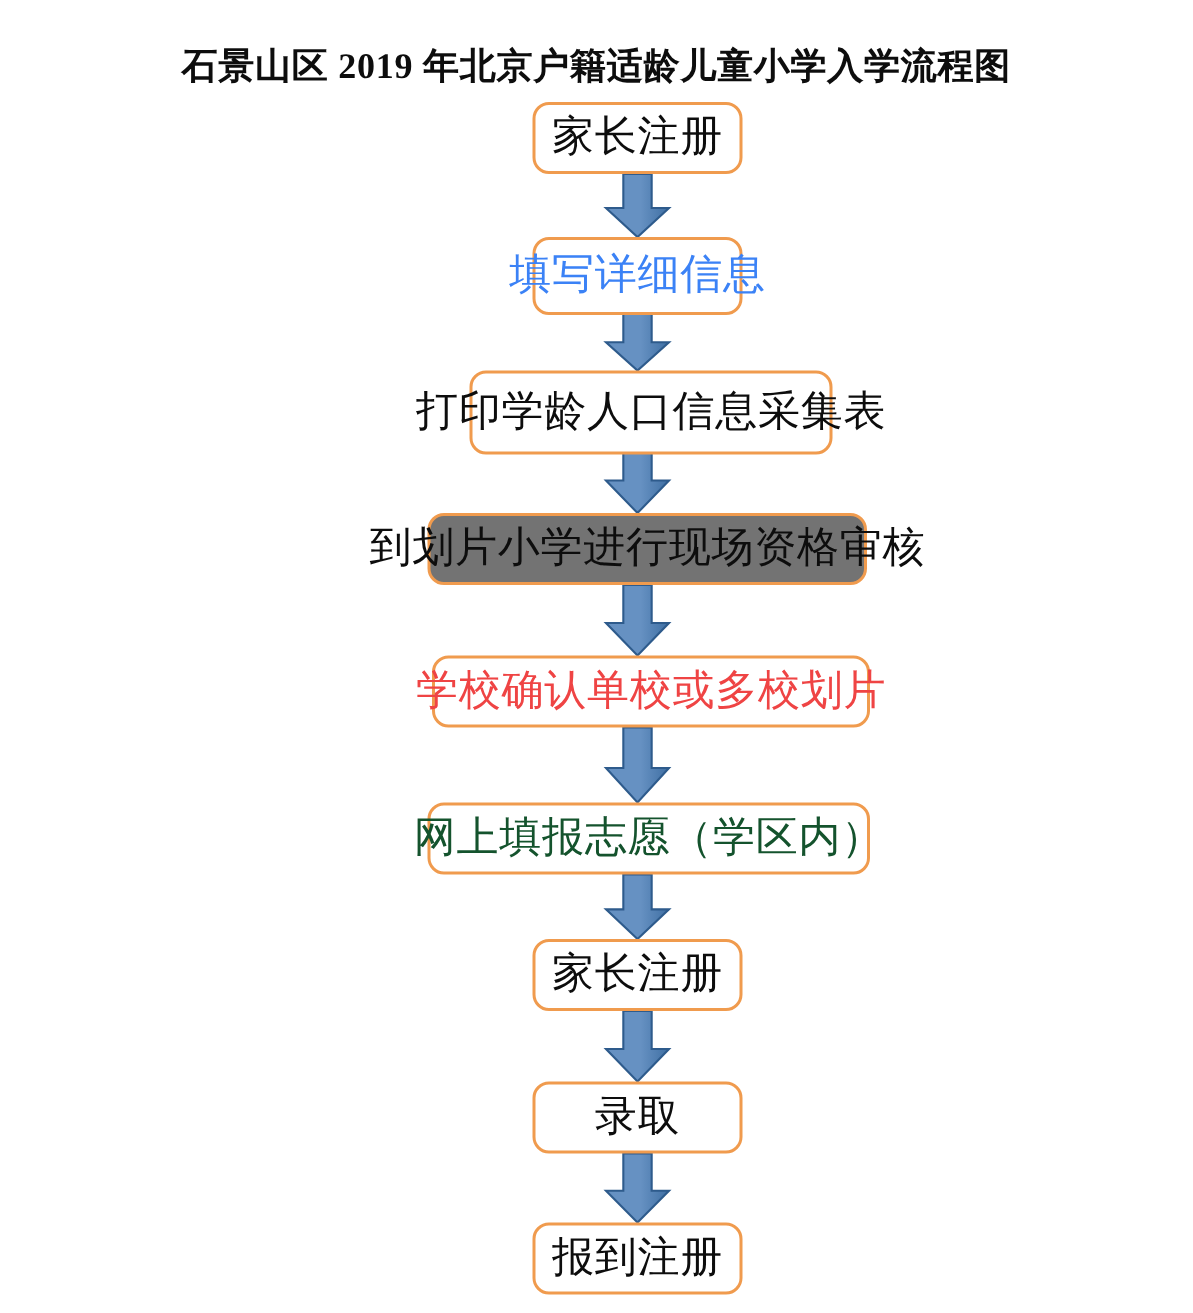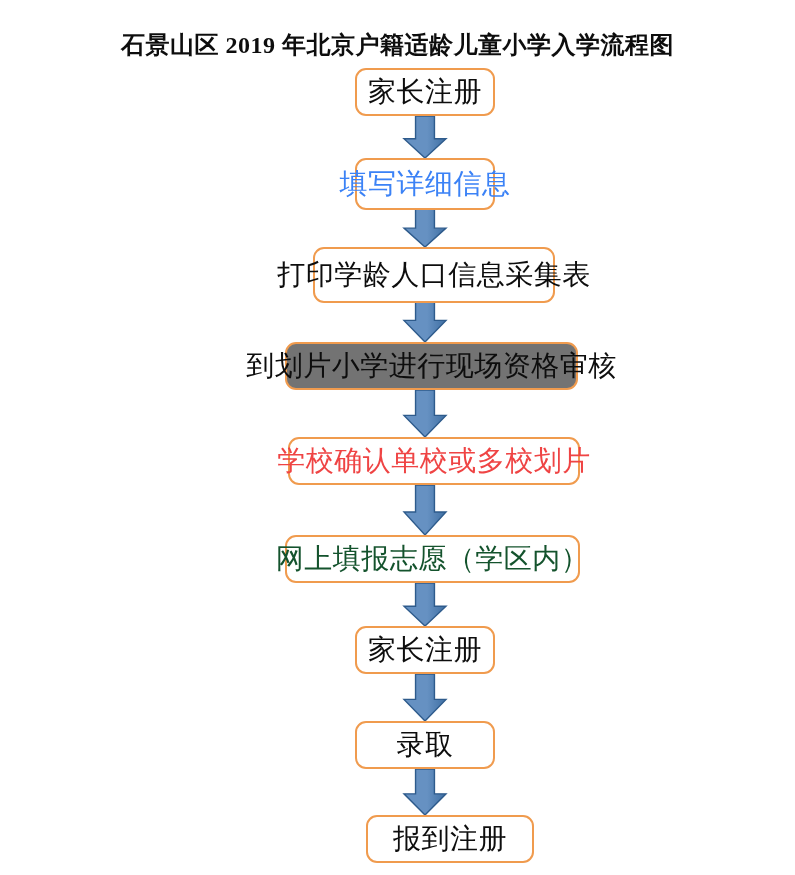--- a/index.html
+++ b/index.html
@@ -183,18 +183,18 @@
       </div>
       <div class="flow-node" style="left: 285px; top: 535px; width: 295px; height: 48px; border-color: rgb(240, 155, 78); background: rgb(255, 255, 255); color: #14532d;">
         <span>网上填报志愿（学区内）</span>
       </div>
       <div class="flow-node" style="left: 355px; top: 626px; width: 140px; height: 48px; border-color: rgb(240, 155, 78); background: rgb(255, 255, 255); color: rgb(13, 13, 13);">
         <span>家长注册</span>
       </div>
       <div class="flow-node" style="left: 355px; top: 721px; width: 140px; height: 48px; border-color: rgb(240, 155, 78); background: rgb(255, 255, 255); color: rgb(13, 13, 13);">
         <span>录取</span>
       </div>
-      <div class="flow-node" style="left: 366px; top: 815px; width: 168px; height: 48px; border-color: rgb(240, 155, 78); background: rgb(255, 255, 255); color: rgb(13, 13, 13); text-align: right;">
+      <div class="flow-node" style="left: 355px; top: 815px; width: 140px; height: 48px; border-color: rgb(240, 155, 78); background: rgb(255, 255, 255); color: rgb(13, 13, 13); text-align: right;">
         <span>报到注册</span>
       </div>
     </div>
 
 </div>
 
 </body></html>

